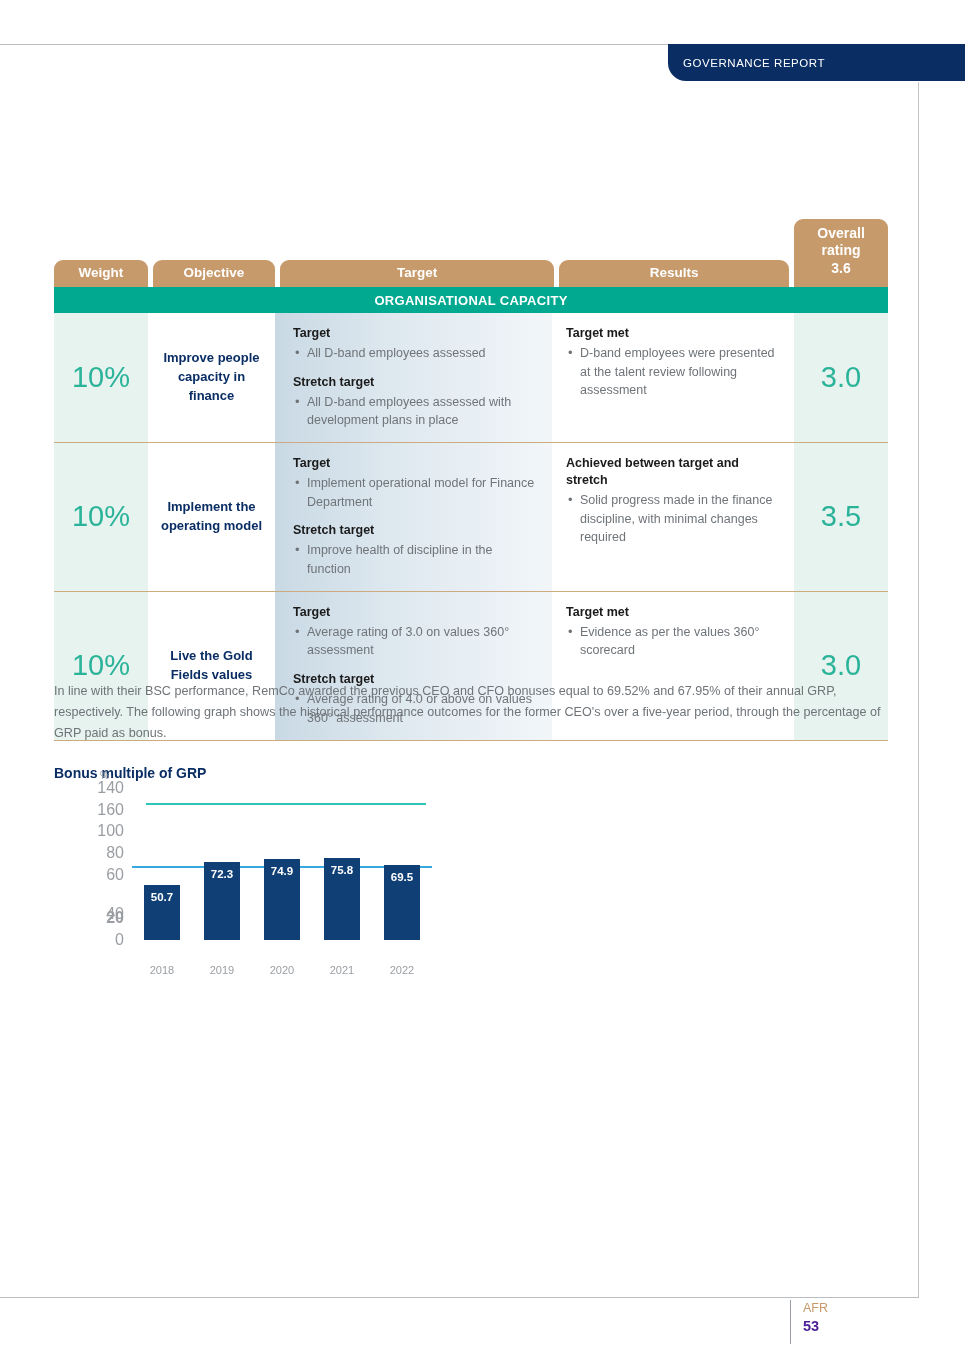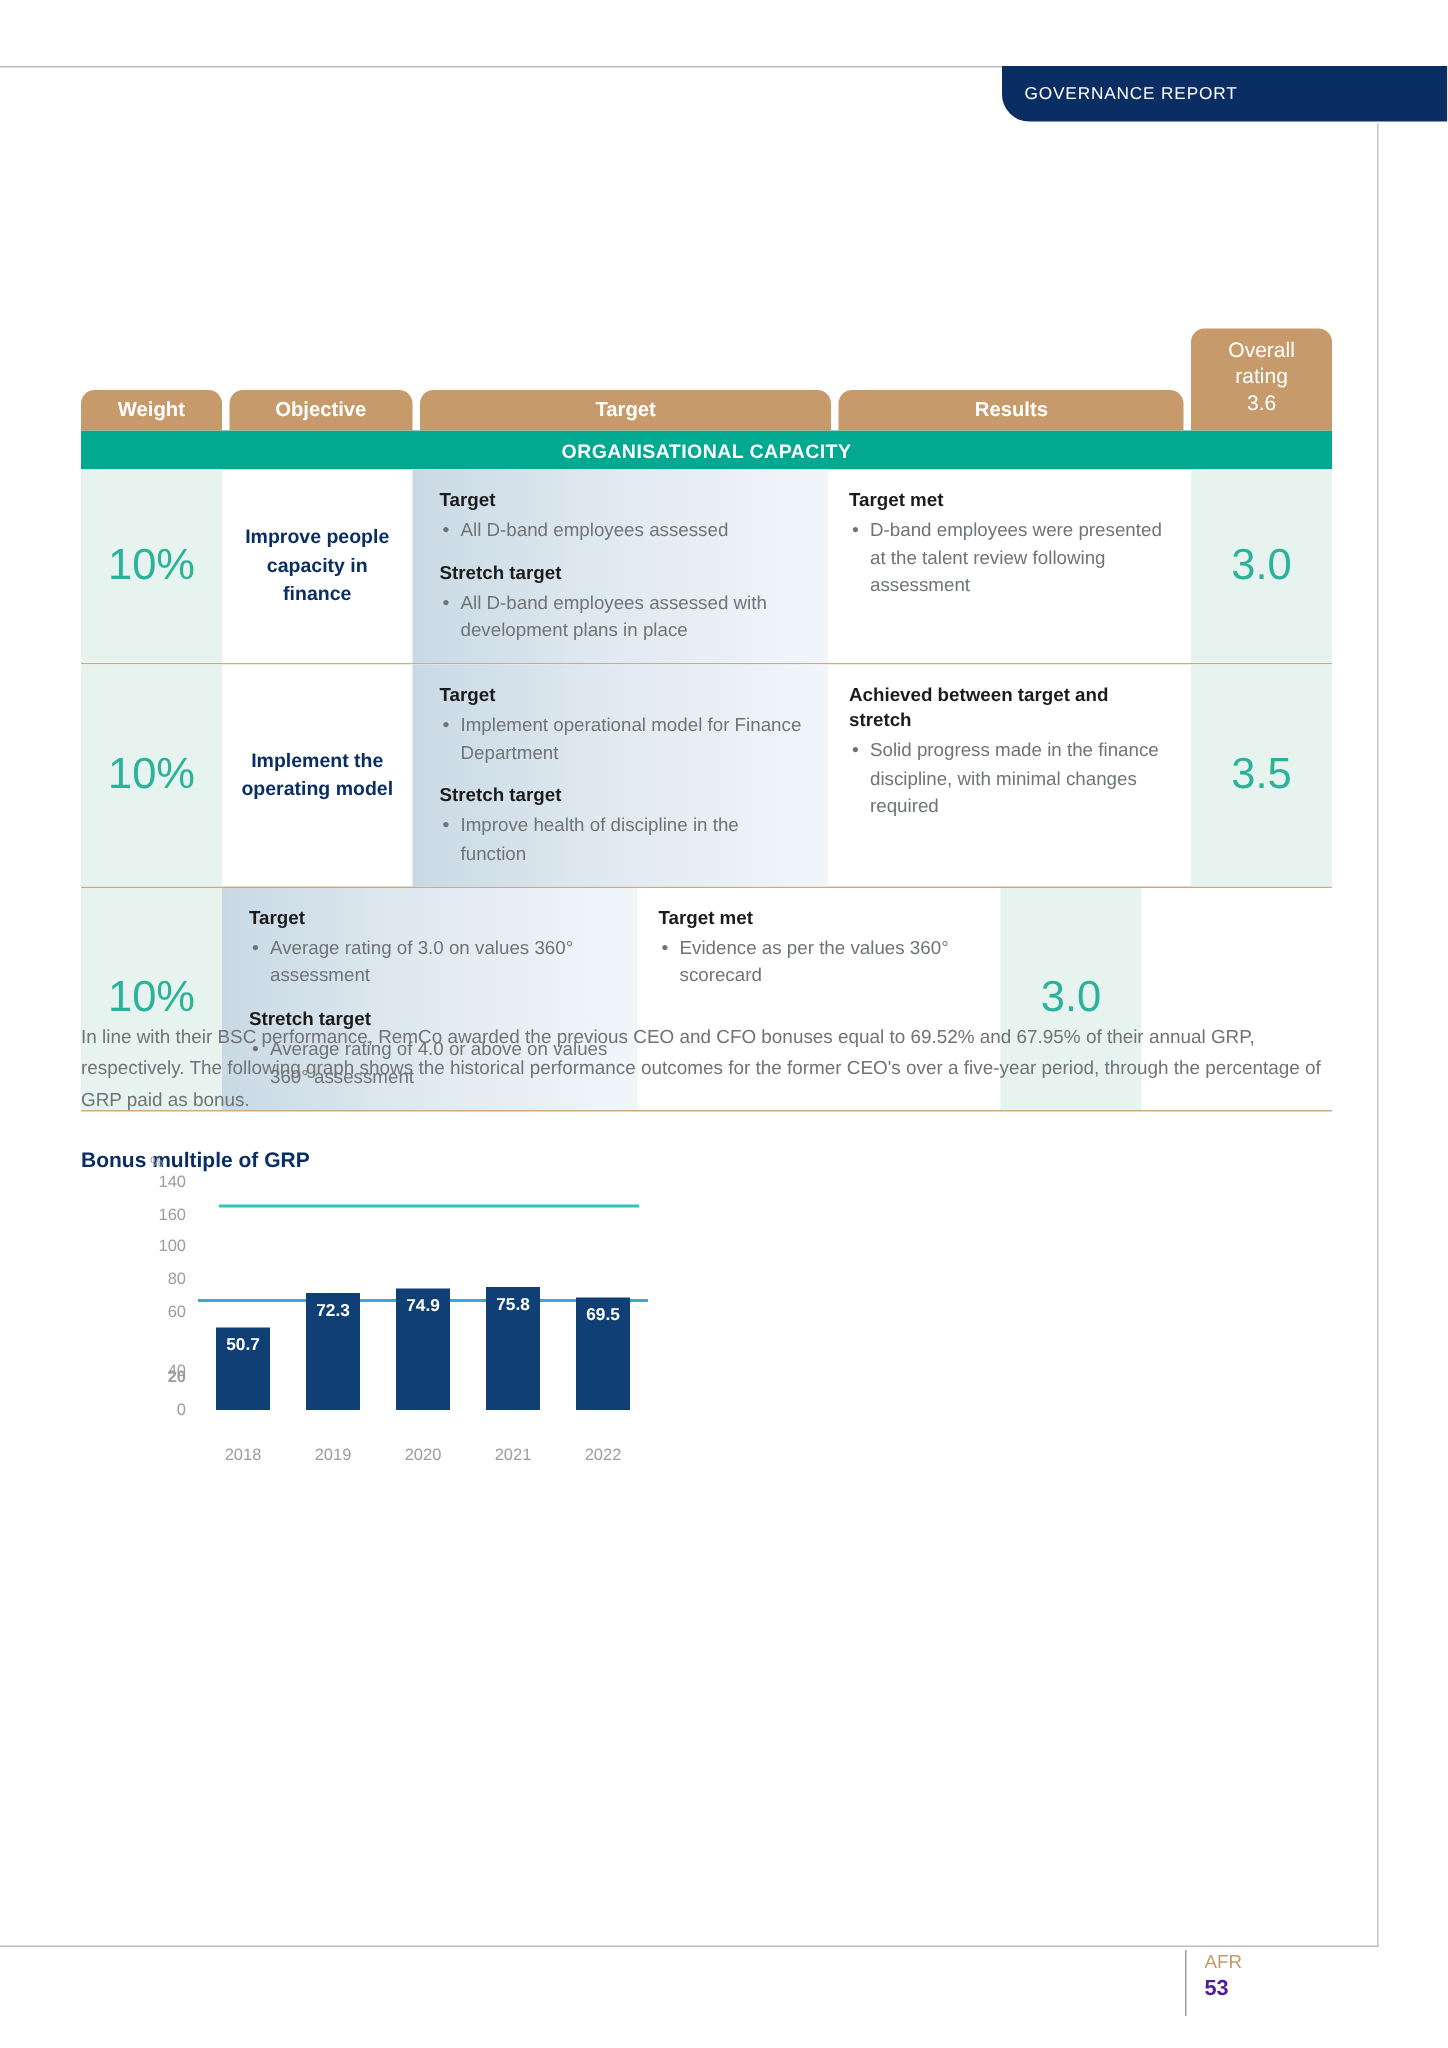--- a/index.html
+++ b/index.html
@@ -87,21 +87,21 @@
   .th.c-objective { width: 122px; }
   .th.c-target    { width: 275px; }
   .th.c-results   { width: 230px; }
   .th.c-rating {
     width: 94px;
     height: 68px;
     flex-direction: column;
     justify-content: center;
     padding-bottom: 4px;
     font-size: 14px;
-    font-weight: normal;
+    font-weight: bold;
   }
   .th.c-rating span { display: block; }
 
   .section-bar {
     width: 834px;
     height: 26px;
     background: #00a98f;
     color: #ffffff;
     font-size: 13px;
     font-weight: bold;
@@ -220,21 +220,21 @@
   .plot {
     position: absolute;
     left: 78px; top: 18px;
     width: 300px; height: 152px;
   }
   .ytick {
     position: absolute;
     right: 100%;
     margin-right: 8px;
     color: #9a9ea3;
-    font-size: 11px;
+    font-size: 16px;
     white-space: nowrap;
     transform: translateY(-50%);
   }
   .refline {
     position: absolute;
     height: 2px;
   }
   .bar {
     position: absolute;
     bottom: 0;
@@ -349,20 +349,21 @@
         <div class="blk-title">Achieved between target and stretch</div>
         <ul class="bullets">
           <li>Solid progress made in the finance discipline, with minimal changes required</li>
         </ul>
       </div>
       <div class="cell-rating">3.5</div>
     </div>
 
     <div class="row">
       <div class="cell-weight">10%</div>
+      <div class="cell-objective">Live the Gold Fields values</div>
       <div class="cell-target">
         <div class="blk-title">Target</div>
         <ul class="bullets">
           <li>Average rating of 3.0 on values 360° assessment</li>
         </ul>
         <div class="blk-title spaced">Stretch target</div>
         <ul class="bullets">
           <li>Average rating of 4.0 or above on values 360° assessment</li>
         </ul>
       </div>

